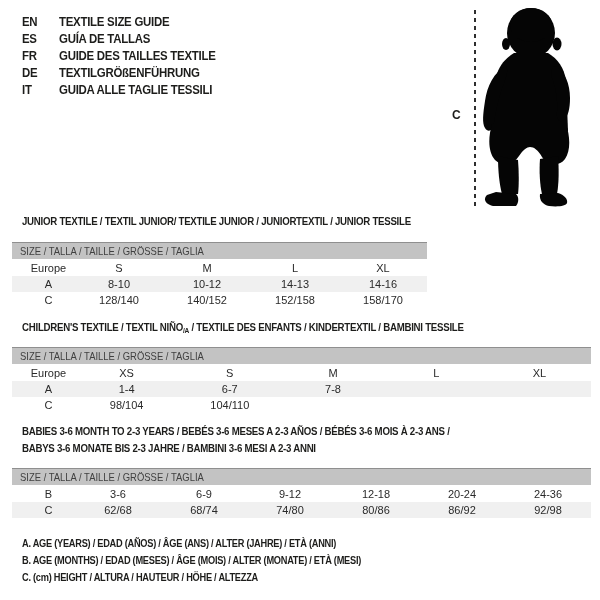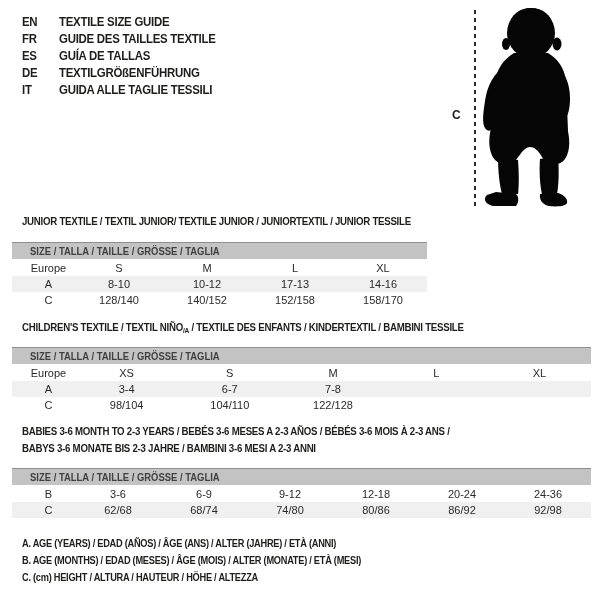--- a/index.html
+++ b/index.html
@@ -23,21 +23,21 @@
   }
   .measure-label { position:absolute; left:452px; top:108px; font-size:12px; font-weight:700; }
   .baby-svg { position:absolute; left:478px; top:6px; }
 
   
   .tbl-title { position:absolute; left:22px; height:13px; font-size:11px; font-weight:700; letter-spacing:-0.3px; white-space:nowrap; transform:scaleX(0.88); transform-origin:0 50%; }
   .tbl-title .sub { font-size:7.5px; vertical-align:-2px; }
   .tbl { position:absolute; left:12px; }
   .band {
     height:17px; line-height:16px; background:#c3c3c3; border-top:1px solid #8f8f8f;
-    padding-left:18px; font-size:10.5px; font-weight:700; color:#404040; margin-bottom:1px;
+    padding-left:8px; font-size:10.5px; font-weight:400; color:#404040; margin-bottom:1px;
   }
   .band .cond { transform:scaleX(0.9); }
   .trow { display:grid; height:16px; line-height:16px; font-size:11px; color:#2a2a2a; }
   .trow.alt { background:#f0f0f0; }
   .cols4 { grid-template-columns:63px repeat(4,1fr); }
   .cols5 { grid-template-columns:63px repeat(5,1fr); }
   .cols6 { grid-template-columns:63px repeat(6,1fr); }
   .lbl { padding-left:10px; text-align:center; }
   .cell { text-align:center; }
 
@@ -48,26 +48,26 @@
 <body>
 
 <div class="canvas">
 
   <div class="lang-block">
     <div class="lang-row">
       <span class="lang-code cond">EN</span>
       <span class="lang-title cond">TEXTILE SIZE GUIDE</span>
     </div>
     <div class="lang-row">
+      <span class="lang-code cond">ES</span>
+      <span class="lang-title cond">GUÍA DE TALLAS</span>
+    </div>
+    <div class="lang-row">
       <span class="lang-code cond">FR</span>
       <span class="lang-title cond">GUIDE DES TAILLES TEXTILE</span>
-    </div>
-    <div class="lang-row">
-      <span class="lang-code cond">ES</span>
-      <span class="lang-title cond">GUÍA DE TALLAS</span>
     </div>
     <div class="lang-row">
       <span class="lang-code cond">DE</span>
       <span class="lang-title cond">TEXTILGRÖßENFÜHRUNG</span>
     </div>
     <div class="lang-row">
       <span class="lang-code cond">IT</span>
       <span class="lang-title cond">GUIDA ALLE TAGLIE TESSILI</span>
     </div>
   </div>
@@ -98,21 +98,21 @@
       <span class="lbl">Europe</span>
       <span class="cell">S</span>
       <span class="cell">M</span>
       <span class="cell">L</span>
       <span class="cell">XL</span>
     </div>
     <div class="trow cols4 alt">
       <span class="lbl">A</span>
       <span class="cell">8-10</span>
       <span class="cell">10-12</span>
-      <span class="cell">17-13</span>
+      <span class="cell">14-13</span>
       <span class="cell">14-16</span>
     </div>
     <div class="trow cols4">
       <span class="lbl">C</span>
       <span class="cell">128/140</span>
       <span class="cell">140/152</span>
       <span class="cell">152/158</span>
       <span class="cell">158/170</span>
     </div>
   </div>
@@ -125,29 +125,28 @@
     <div class="trow cols5">
       <span class="lbl">Europe</span>
       <span class="cell">XS</span>
       <span class="cell">S</span>
       <span class="cell">M</span>
       <span class="cell">L</span>
       <span class="cell">XL</span>
     </div>
     <div class="trow cols5 alt">
       <span class="lbl">A</span>
-      <span class="cell">3-4</span>
+      <span class="cell">1-4</span>
       <span class="cell">6-7</span>
       <span class="cell">7-8</span>
     </div>
     <div class="trow cols5">
       <span class="lbl">C</span>
       <span class="cell">98/104</span>
       <span class="cell">104/110</span>
-      <span class="cell">122/128</span>
     </div>
   </div>
 
   <div class="tbl-title" style="top:425px">BABIES 3-6 MONTH TO 2-3 YEARS / BEBÉS 3-6 MESES A 2-3 AÑOS / BÉBÉS 3-6 MOIS À 2-3 ANS /</div>
   <div class="tbl-title" style="top:442px">BABYS 3-6 MONATE BIS 2-3 JAHRE / BAMBINI 3-6 MESI A 2-3 ANNI</div>
   <div class="tbl" style="top:468px;width:579px">
     <div class="band"><span class="cond">SIZE / TALLA / TAILLE / GRÖSSE / TAGLIA</span></div>
     <div class="trow cols6">
       <span class="lbl">B</span>
       <span class="cell">3-6</span>

